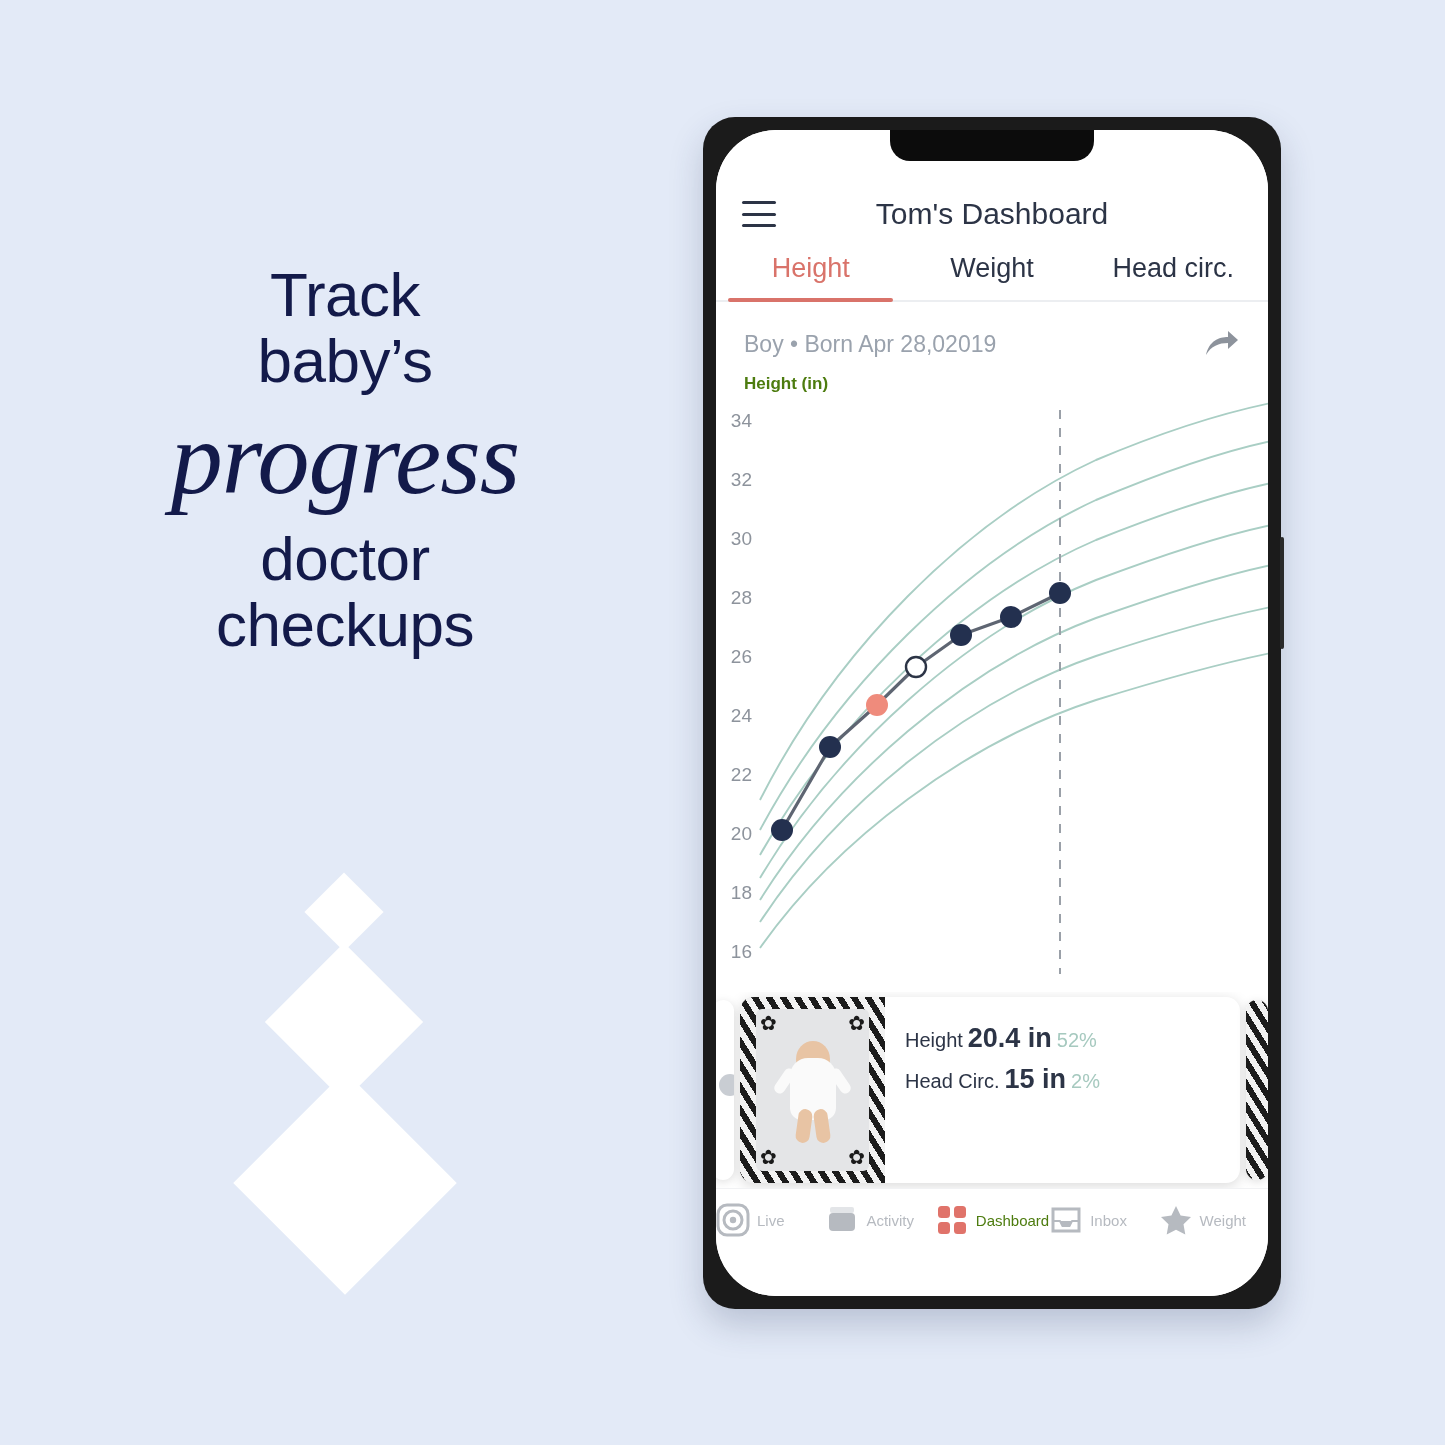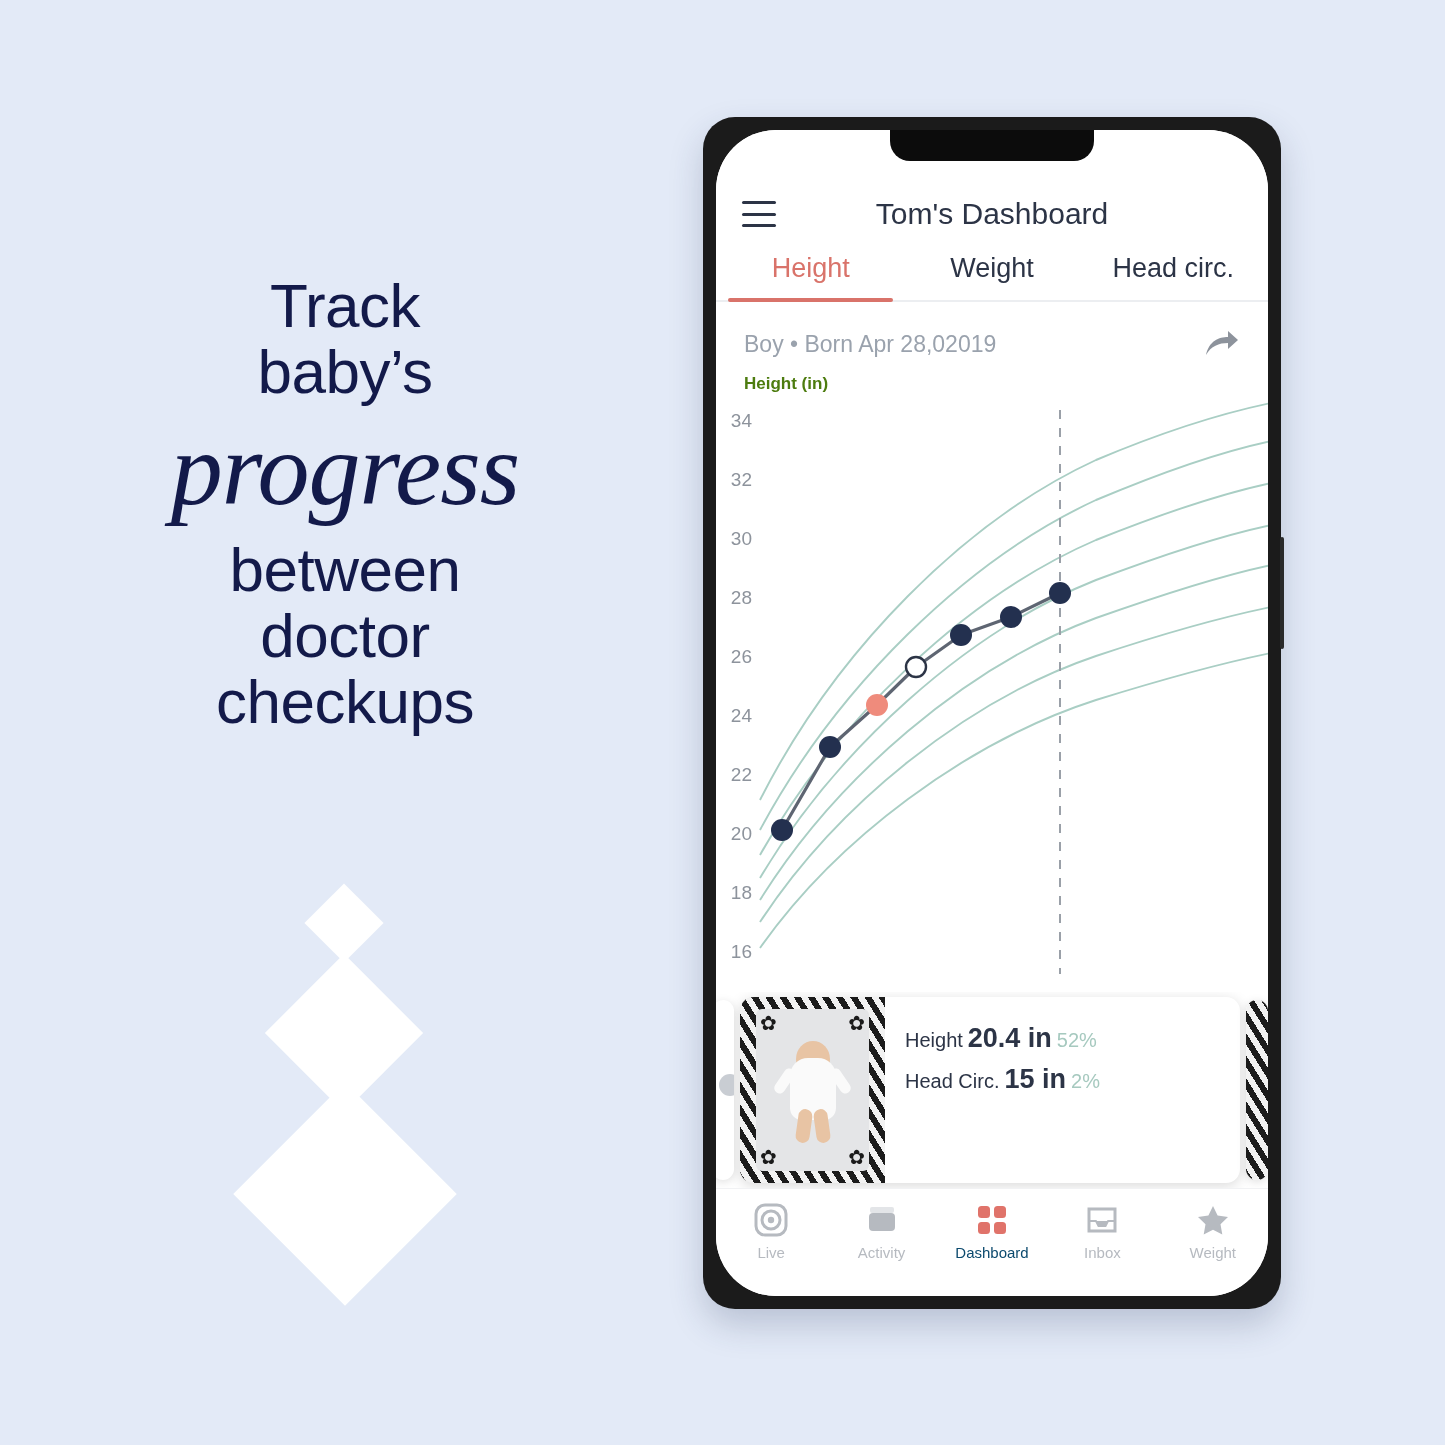--- a/index.html
+++ b/index.html
@@ -6,21 +6,21 @@
   body{
     width:1445px;height:1445px;
     background:#e3eaf7;
     font-family:"Liberation Sans", sans-serif;
     overflow:hidden;
     position:relative;
   }
 
   
   #promo{
-    position:absolute;left:0;top:15px;width:690px;height:1016px;
+    position:absolute;left:0;top:4px;width:690px;height:1016px;
   }
   #promo-headline{
     position:absolute;left:0;top:258px;width:690px;
     text-align:center;
     color:#131a4a;
     line-height:1.06;
   }
   .hl{display:block;font-size:62px;font-weight:400;letter-spacing:-0.5px;}
   .hl.em{
     font-family:Liberation Serif, serif;
@@ -190,35 +190,34 @@
   }
 
   
   #bottom-nav{
     position:absolute;left:0;right:0;bottom:0;height:108px;
     background:#fff;display:flex;align-items:flex-start;
     padding-top:14px;box-sizing:border-box;
     border-top:1px solid #f1f2f4;
   }
   .nav-item{
-    flex:1;display:flex;flex-direction:column;align-items:center;gap:7px;cursor:pointer;
+    flex:1;display:flex;align-items:center;gap:7px;cursor:pointer;
   }
   .nav-label{font-size:15px;color:#b6bac0;}
-  .nav-item.active .nav-label{color:#0c4a6e;}
+  .nav-item.active .nav-label{color:#4d7c0f;}
   .nav-ico{width:34px;height:34px;display:block;}
 </style>
 </head>
 <body>
 
 <div id="promo">
   <div id="promo-headline">
     <span class="hl">Track</span>
     <span class="hl">baby’s</span>
     <span class="hl em">progress</span>
-    <span class="hl">between</span>
     <span class="hl">doctor</span>
     <span class="hl">checkups</span>
   </div>
   <div class="diamond" id="diamond-small"></div>
   <div class="diamond" id="diamond-medium"></div>
   <div class="diamond" id="diamond-large"></div>
 </div>
 
 <div id="phone">
   <div id="phone-side-button"></div>

